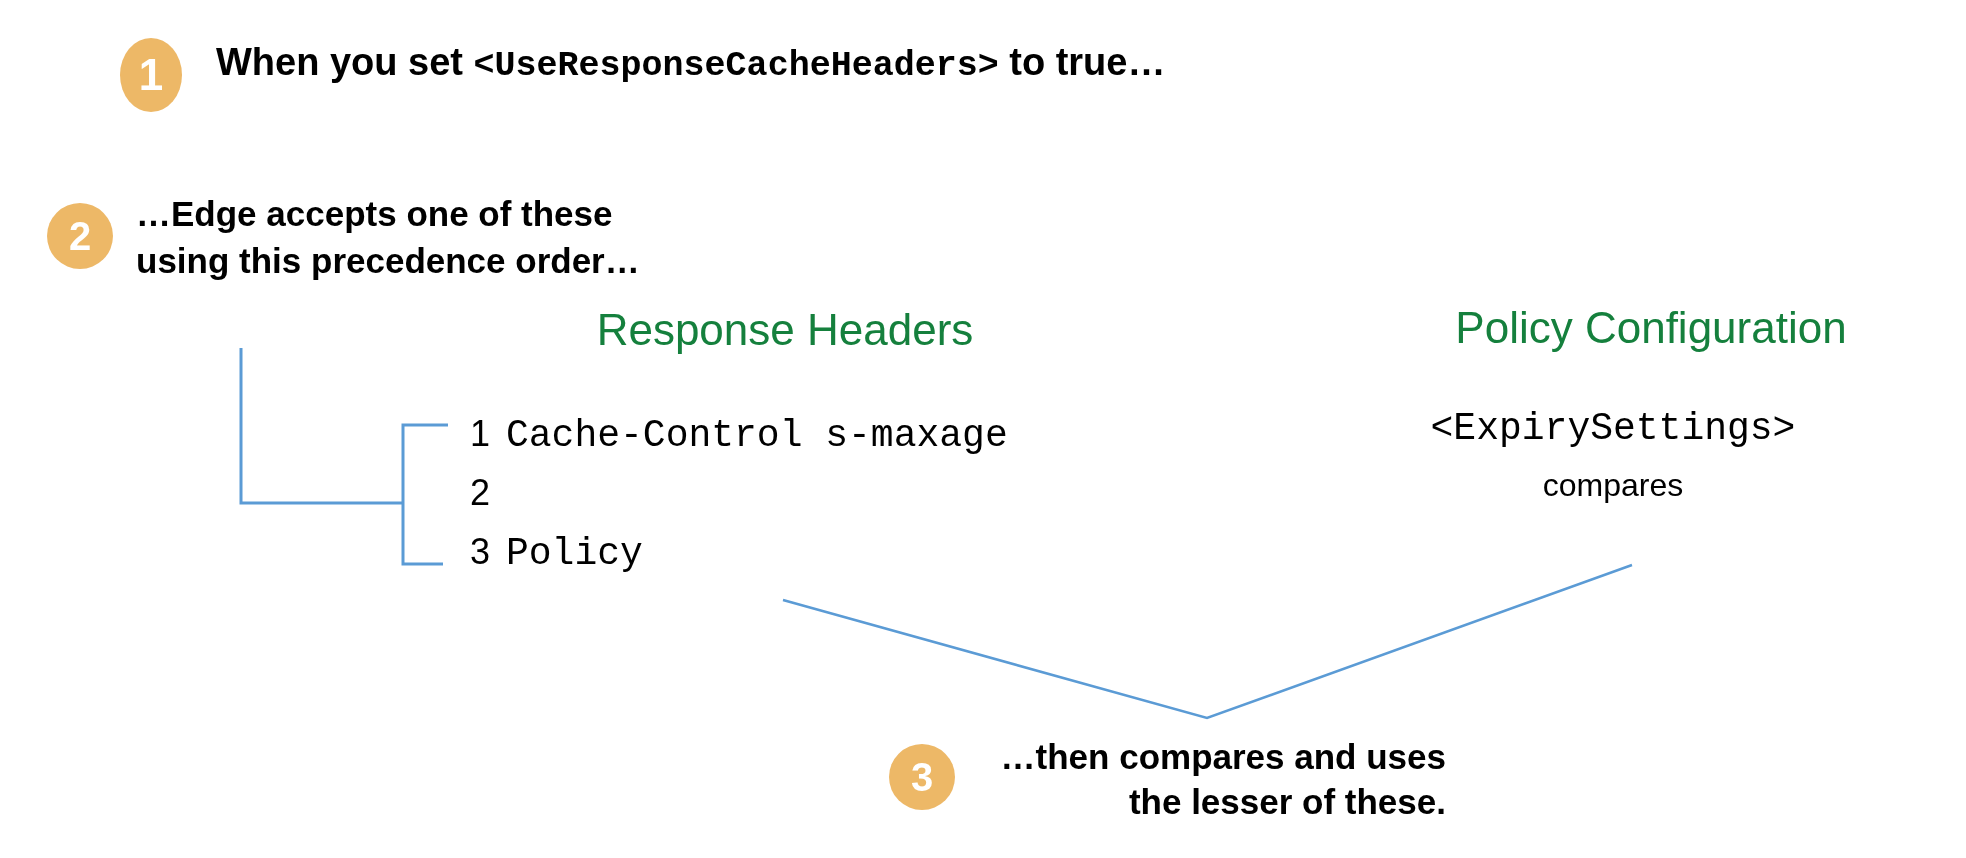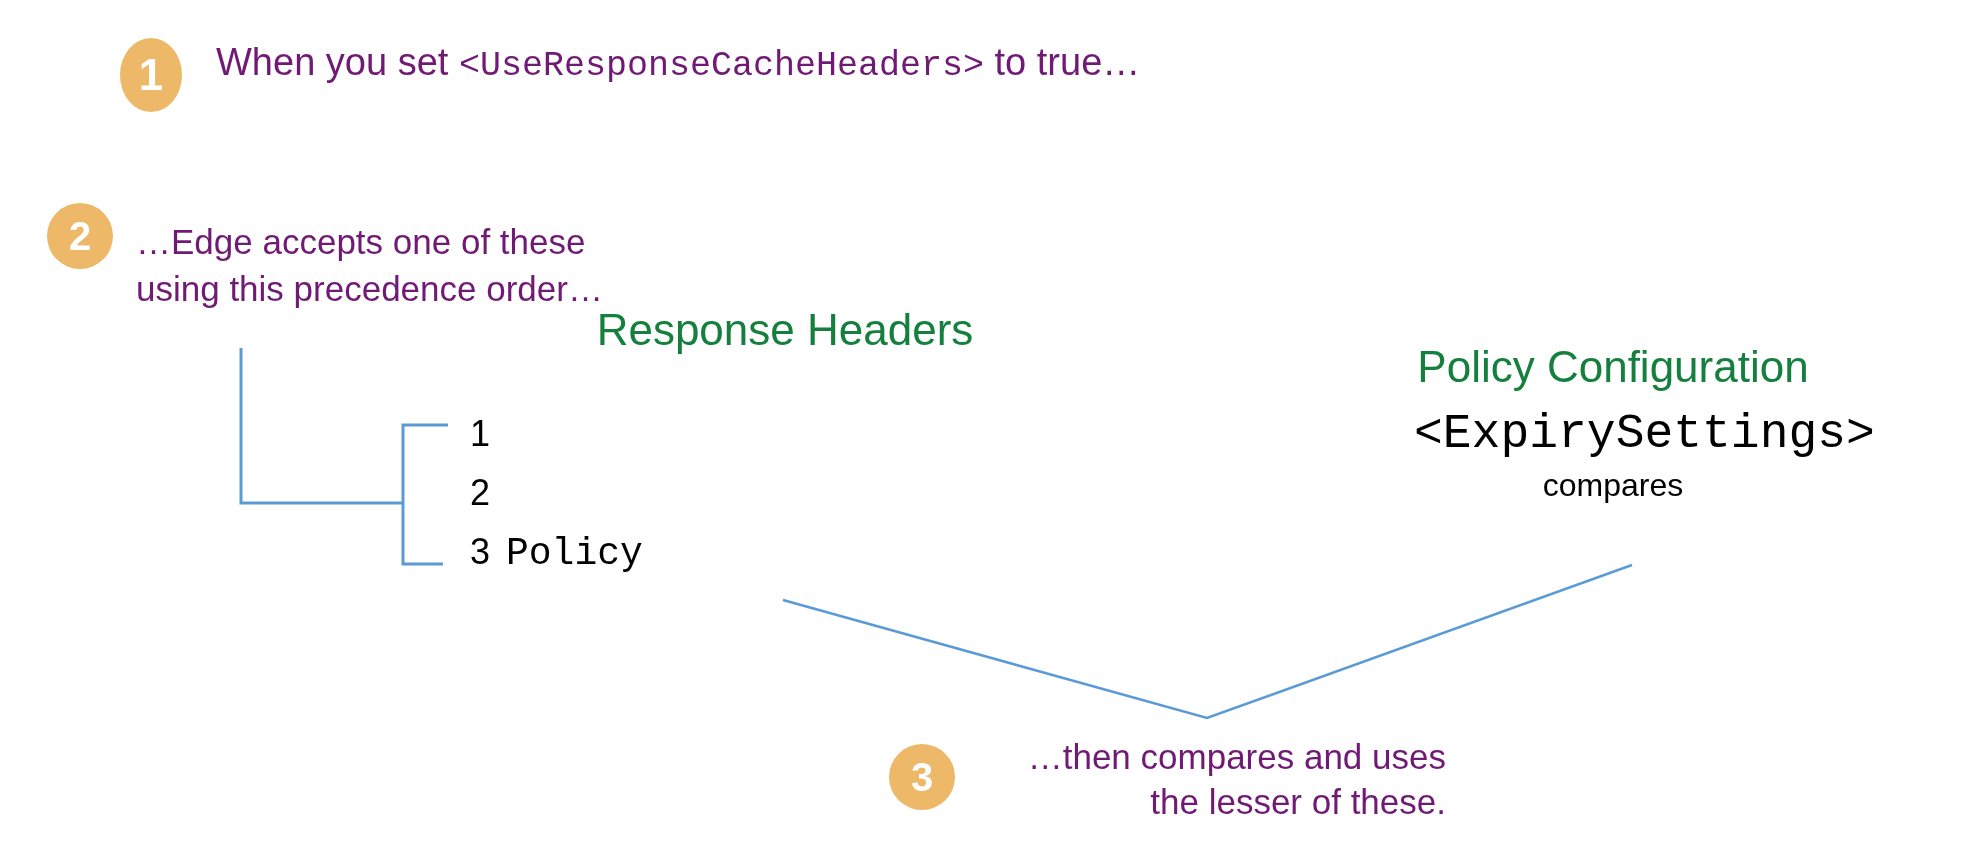--- a/index.html
+++ b/index.html
@@ -55,58 +55,58 @@
   }
   .badge-3 {
     left: 889px;  top: 744px;
     width: 66px;  height: 66px;
     font-size: 40px;
   }
 
   
   .callout {
     position: absolute;
-    color: #701a75;
-    font-family: "Liberation Sans", sans-serif;
+    color: #000000;
+    font-family: "Liberation Sans", sans-serif;
+    font-weight: bold;
   }
   .callout-1 {
     left: 216px; top: 41px;
     font-size: 38px;
     white-space: nowrap;
   }
   .callout-1 .mono {
     font-family: "Liberation Mono", monospace;
     font-size: 35px;
   }
   .callout-2 {
     left: 136px; top: 190px;
     font-size: 35px;
     line-height: 1.35;
     width: 520px;
-    margin-top: 28px;
   }
   .callout-3 {
     left: 976px; top: 735px;
     font-size: 35px;
     line-height: 1.28;
     text-align: right;
     width: 470px;
   }
 
   
   .col-heading {
     position: absolute;
     color: #15803d;
     font-size: 44px;
     font-family: "Liberation Sans", sans-serif;
     text-align: center;
     white-space: nowrap;
   }
   .heading-response { left: 593px; top: 305px; width: 384px; }
-  .heading-policy   { left: 1414px; top: 303px; width: 398px; margin-top: 39px; }
+  .heading-policy   { left: 1452px; top: 303px; width: 398px; }
 
   
   #precedence-list {
     position: absolute;
     left: 470px;
     top: 413px;
     font-family: "Liberation Mono", monospace;
     font-size: 38px;
     color: #000000;
   }
@@ -123,23 +123,23 @@
   }
   #precedence-list .val {
     white-space: pre;
   }
 
   
   .policy-element-name {
     position: absolute;
     left: 1414px; top: 407px;
     width: 398px;
-    text-align: left;
+    text-align: center;
     font-family: "Liberation Mono", monospace;
-    font-size: 48px;
+    font-size: 38px;
     color: #000000;
     white-space: nowrap;
   }
   .policy-element-word {
     position: absolute;
     left: 1414px; top: 467px;
     width: 398px;
     text-align: center;
     font-family: "Liberation Sans", sans-serif;
     font-size: 32px;
@@ -176,20 +176,21 @@
   <div class="badge badge-2">
     <span>2</span>
   </div>
   <div class="callout callout-2">…Edge accepts one of these using this precedence order…</div>
 
   <div class="col-heading heading-response">Response Headers</div>
 
   <div id="precedence-list">
     <div class="row">
       <span class="num">1</span>
+      <span class="val">Cache-Control s-maxage</span>
     </div>
     <div class="row">
       <span class="num">2</span>
     </div>
     <div class="row">
       <span class="num">3</span>
       <span class="val">Policy</span>
     </div>
   </div>
 

